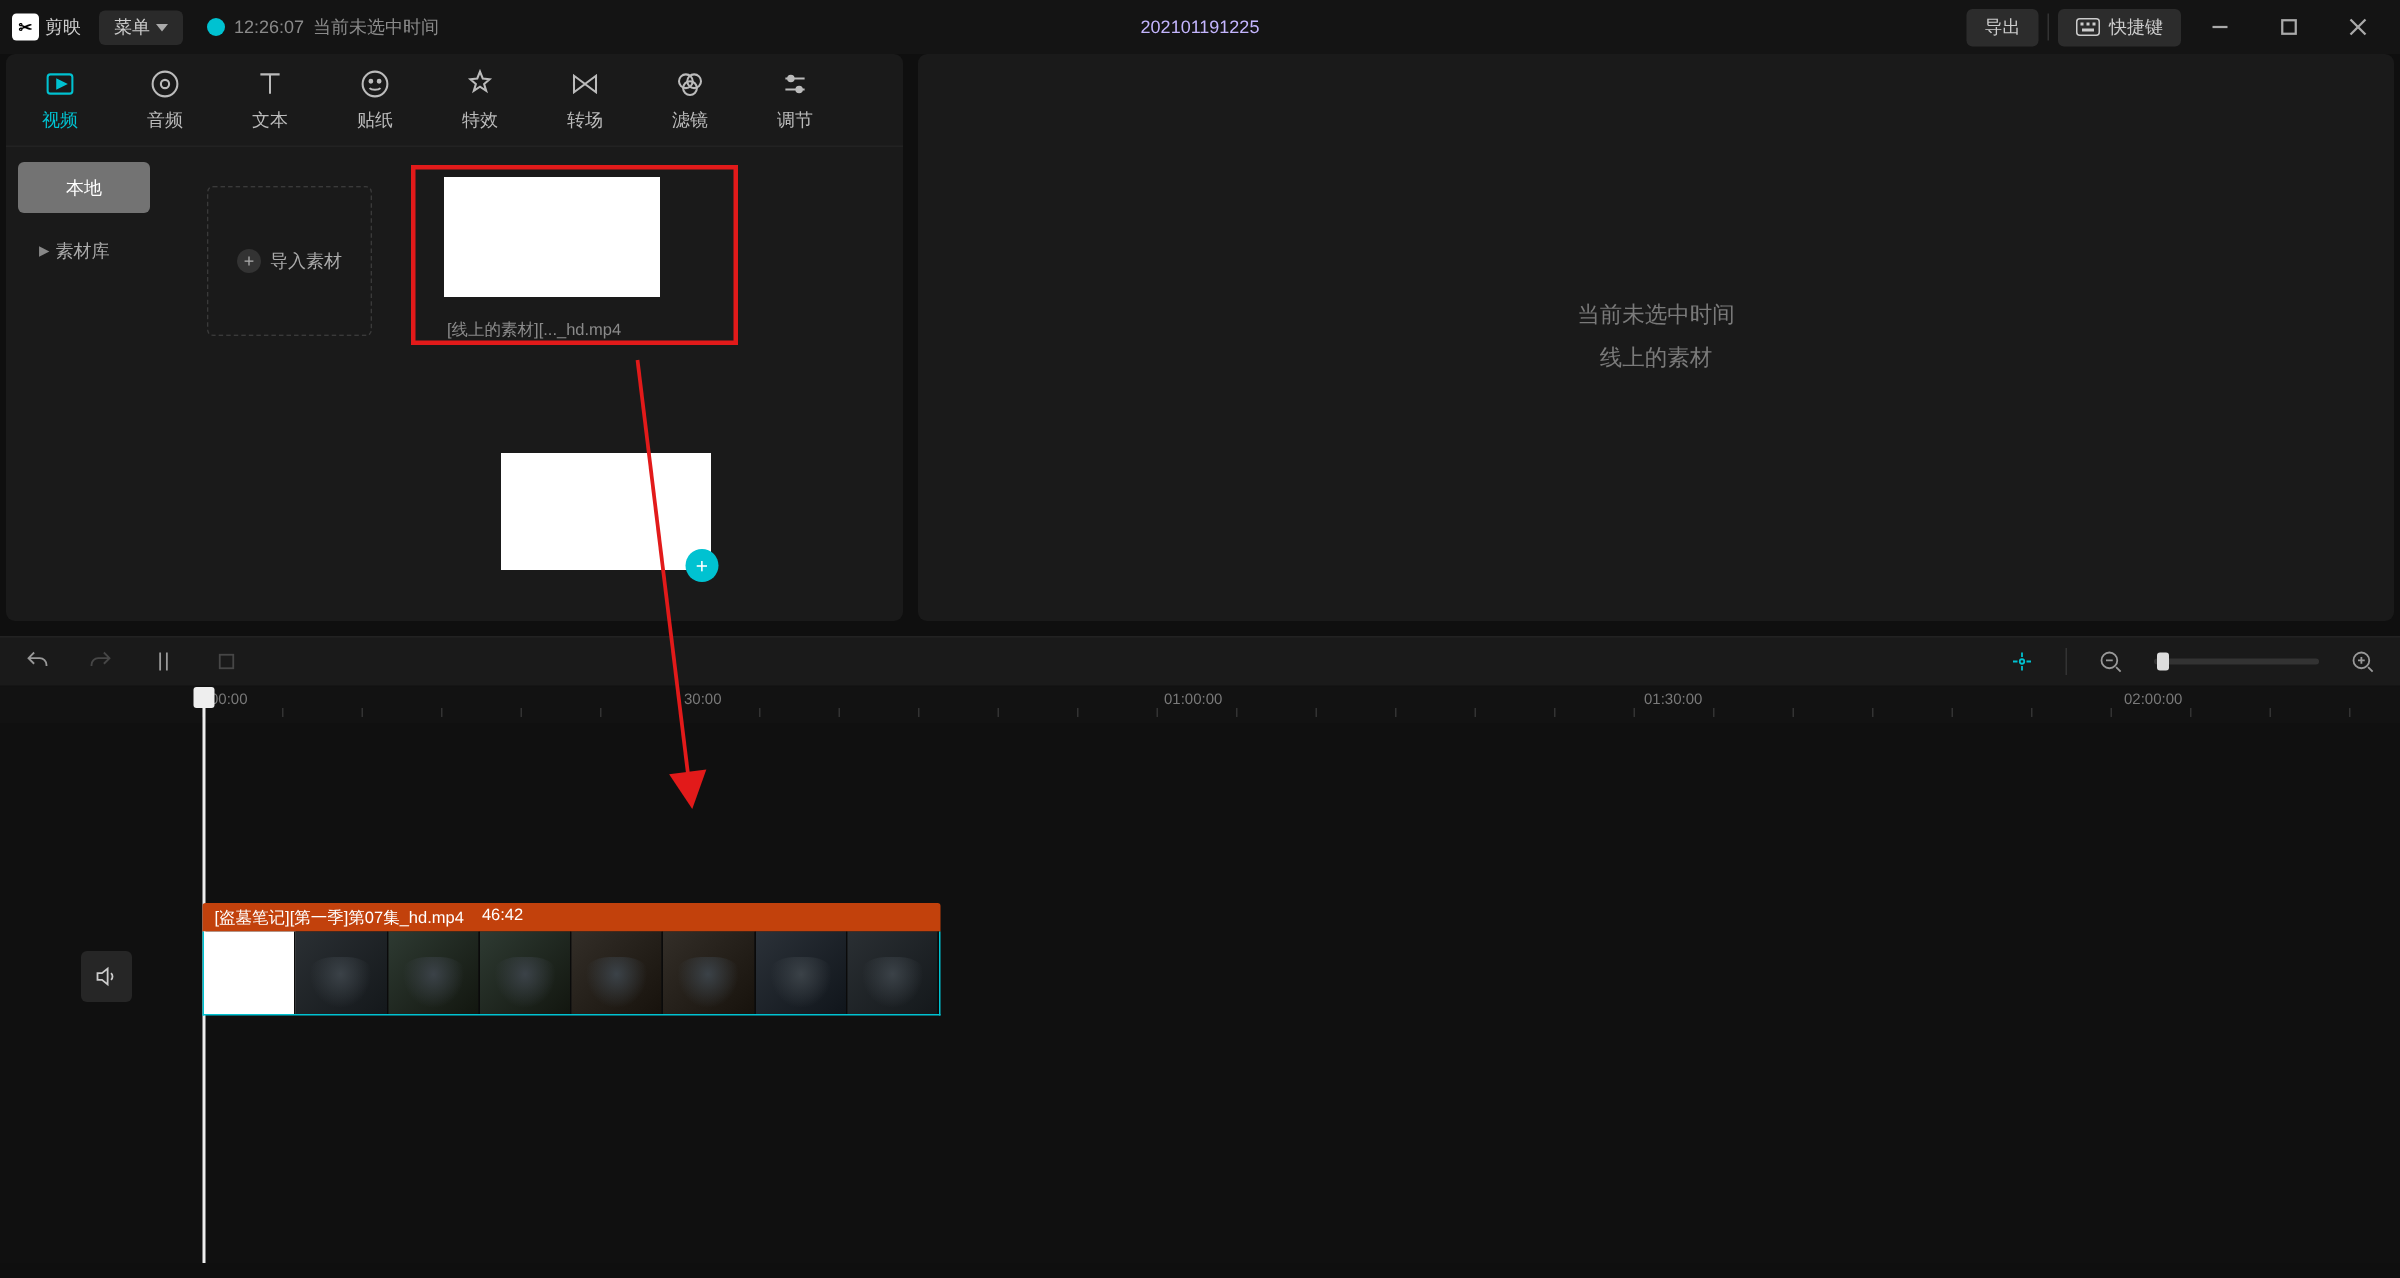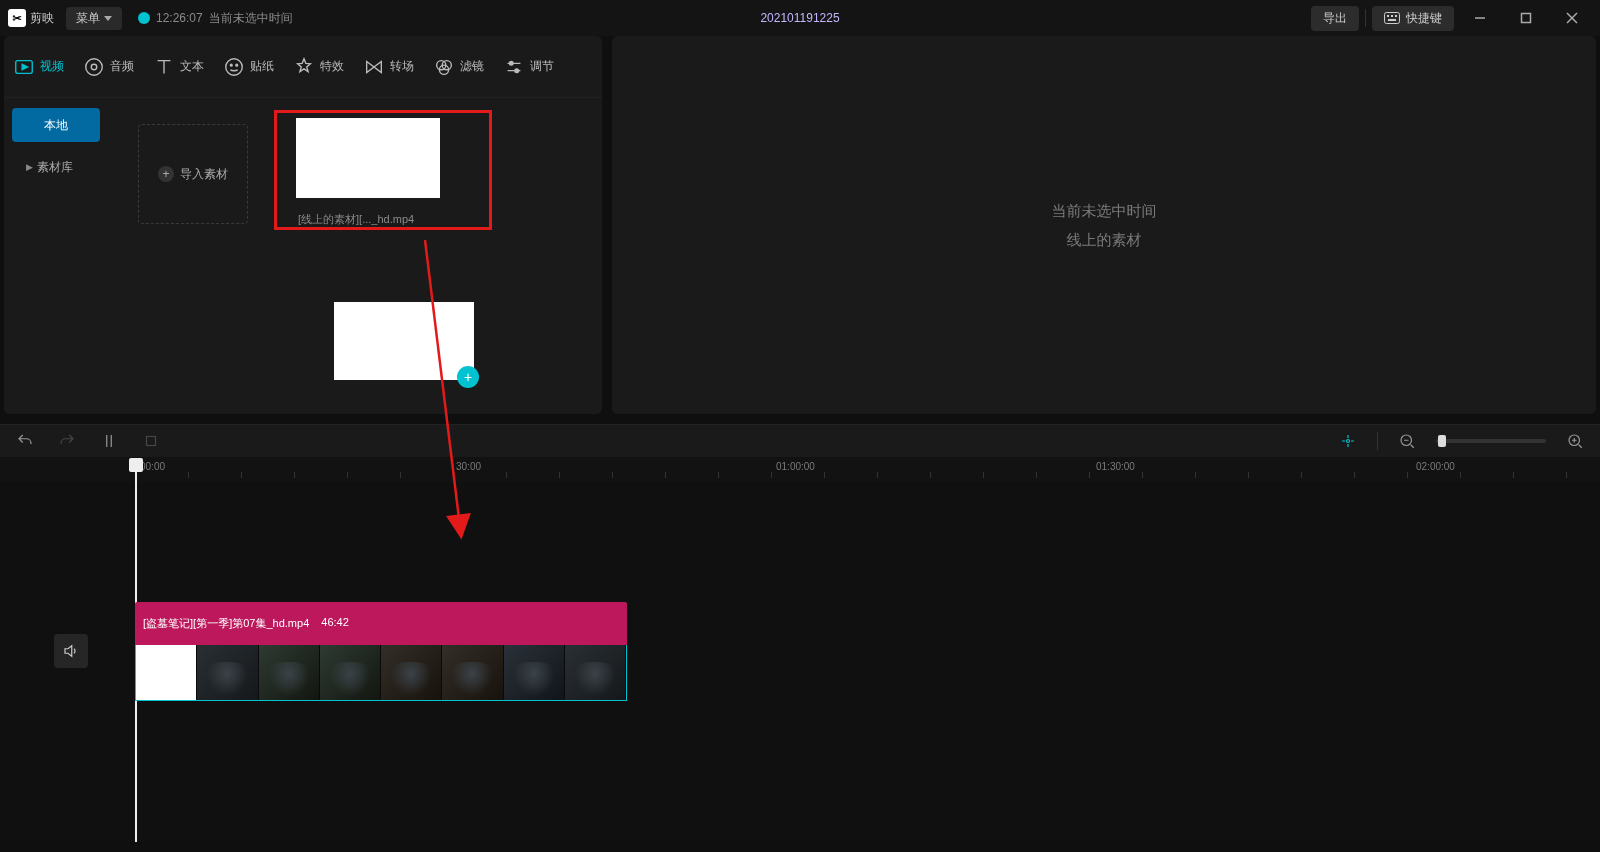--- a/index.html
+++ b/index.html
@@ -19,29 +19,29 @@
 
   
   .upper { display:flex; gap:10px; padding:0 4px; height:378px; }
   .panel { background:#1a1a1a; border-radius:6px; overflow:hidden; position:relative; }
   .panel-left { width:598px; }
   .panel-mid { width:502px; }
   .panel-right { flex:1; }
 
   
   .tool-tabs { height:62px; display:flex; align-items:center; padding-left:8px; gap:14px; border-bottom:1px solid #222; }
-  .tool-tab { width:56px; display:flex; align-items:center; gap:4px; font-size:12px; color:#bbb; cursor:pointer; }
+  .tool-tab { width:56px; display:flex; flex-direction:column; align-items:center; gap:4px; font-size:12px; color:#bbb; cursor:pointer; }
   .tool-tab.active { color:#00c2d1; }
   .tool-tab .ico { width:24px; height:24px; display:flex; align-items:center; justify-content:center; }
   .tool-tab svg { width:22px; height:22px; stroke:currentColor; fill:none; stroke-width:1.5; }
 
   .left-body { display:flex; height:calc(100% - 62px); }
   .side-col { width:104px; padding:10px 8px; display:flex; flex-direction:column; gap:8px; }
   .side-item { height:34px; border-radius:4px; display:flex; align-items:center; justify-content:center; font-size:12px; color:#ccc; cursor:pointer; }
-  .side-item.active { background:#0369a1; color:#fff;text-align:center; }
+  .side-item.active { background:#737373; color:#fff;text-align:center; }
   .side-item.sub { justify-content:flex-start; padding-left:14px; color:#aaa; }
   .media-area { flex:1; padding:16px 10px; position:relative; }
 
   .import-slot { position:absolute; left:30px; top:26px; width:110px; height:100px; border:1px dashed #3a3a3a; border-radius:4px; display:flex; align-items:center; justify-content:center; gap:6px; font-size:12px; color:#aaa; cursor:pointer; }
   .import-slot .plus { width:16px; height:16px; border-radius:50%; background:#333; display:flex; align-items:center; justify-content:center; font-size:12px; }
 
   .clip-sel { position:absolute; left:166px; top:12px; width:218px; height:120px; border:3px solid #e21a1a; }
   .clip-thumb { position:absolute; left:188px; top:20px; width:144px; height:80px; background:#fff; }
   .clip-label { position:absolute; left:190px; top:114px; font-size:11px; color:#8a8a8a; }
 
@@ -75,21 +75,21 @@
   .ruler .tick { position:absolute; top:14px; width:1px; height:6px; background:#333; }
 
   
   .tracks { position:relative; height:360px; background:#101010; }
   .playhead { position:absolute; top:-24px; bottom:0; width:2px; background:#eee; left:135px; }
   .playhead::before { content:""; position:absolute; top:0; left:-6px; width:14px; height:14px; background:#eee; border-radius:2px; }
 
   .mute-btn { position:absolute; left:54px; top:152px; width:34px; height:34px; background:#262626; border-radius:4px; display:flex; align-items:center; justify-content:center; color:#ccc; cursor:pointer; }
 
   .clip-strip { position:absolute; left:135px; top:120px; width:492px; }
-  .clip-title { background:#be185d; color:#fff; font-size:11px; padding:14px 8px; border-radius:2px 2px 0 0; display:flex; gap:12px; }
+  .clip-title { background:#c2410c; color:#fff; font-size:11px; padding:2px 8px; border-radius:2px 2px 0 0; display:flex; gap:12px; }
   .clip-body { height:56px; border:1px solid #00c2d1; border-top:none; display:flex; }
   .frame { flex:1; background:#1e2226; border-right:1px solid #0a0a0a; position:relative; overflow:hidden; }
   .frame:first-child { background:#fff; }
   .frame.dark1 { background:linear-gradient(135deg,#2a2f33,#14181b); }
   .frame.dark2 { background:linear-gradient(135deg,#2e3a32,#12160f); }
   .frame.dark3 { background:linear-gradient(135deg,#332e28,#17120c); }
   .frame.dark4 { background:linear-gradient(135deg,#2b3138,#10151b); }
   .silh { position:absolute; bottom:0; left:10%; width:80%; height:70%; background:radial-gradient(ellipse at 50% 30%, #3b4248 0%, transparent 60%); border-radius:40% 40% 0 0; }
 
   

